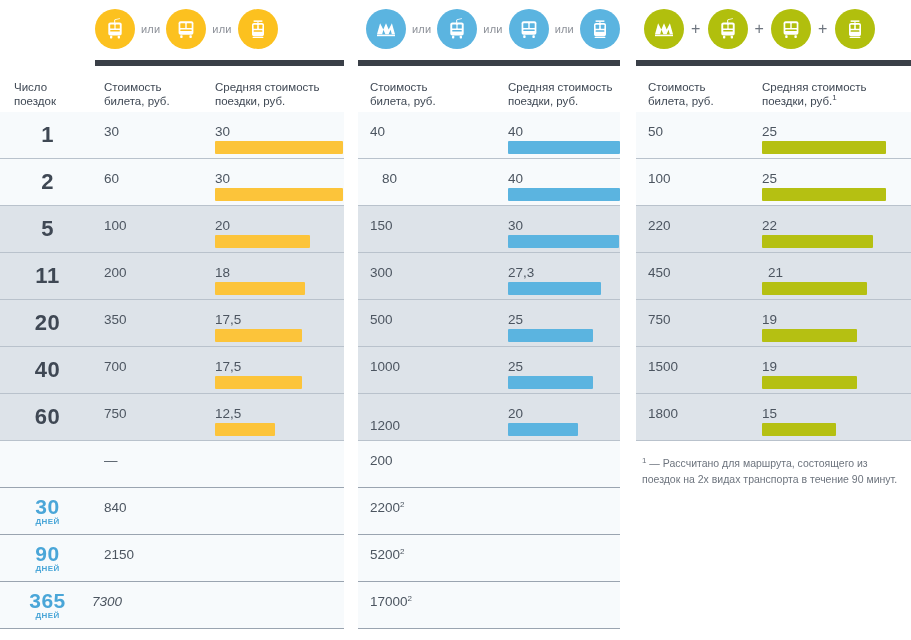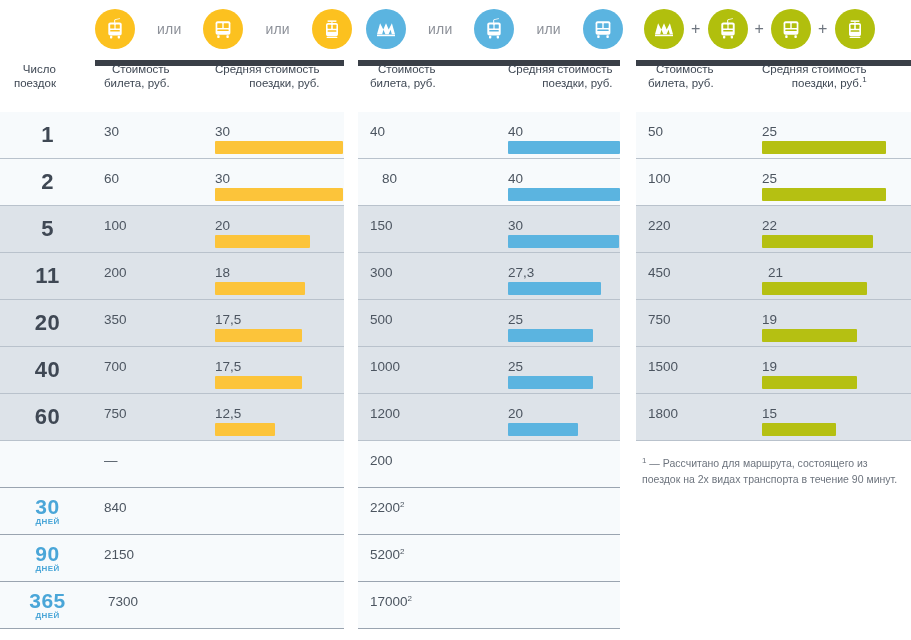--- a/index.html
+++ b/index.html
@@ -31,33 +31,33 @@
   .circle{
     width:40px;height:40px;border-radius:50%;
     display:flex;align-items:center;justify-content:center;
     flex:0 0 auto;
   }
   .circle.yellow{background:#fcc11f;}
   .circle.blue{background:#5bb4e0;}
   .circle.olive{background:#b1bf0d;}
   .circle svg{display:block;}
   .sep{
-    font-size:14px;color:#8d9199;margin:0 22px;
+    font-size:11px;color:#8d9199;margin:0 6px;
     letter-spacing:.2px;flex:0 0 auto;
   }
   .sep.plus{font-size:16px;color:#6e757f;margin:0 7px;font-weight:400;}
 
   
   .darkrule{position:absolute;height:6px;background:#3a3f47;}
   .darkrule.c1{left:95px;right:0;top:60px;}
   .darkrule.c2{left:0;right:0;top:60px;}
   .darkrule.c3{left:0;right:0;top:60px;}
 
   
-  .heads{position:absolute;top:54px;left:0;right:0;height:46px;text-align:right;}
+  .heads{position:absolute;top:72px;left:0;right:0;height:46px;}
   .hcell{
     position:absolute;top:8px;
     font-size:11.5px;line-height:14px;color:#3f4854;
   }
 
   
   .rows{position:absolute;left:0;right:0;top:112px;}
   .row{
     position:relative;height:47px;
     border-bottom:1px solid #b9c2cc;
@@ -241,21 +241,21 @@
           <span class="big">90</span>
           <span class="sml">дней</span>
         </div>
         <div class="price" style="left:104px;">2150</div>
       </div>
       <div class="row plain">
         <div class="trips periodic">
           <span class="big">365</span>
           <span class="sml">дней</span>
         </div>
-        <div class="price" style="left:108px;">7300</div>
+        <div class="price" style="left:92px;font-style:italic;">7300</div>
       </div>
     </div>
   </div>
 
   <div class="col c2">
 
     <div class="iconbar c2">
       <span class="circle blue">
         <svg width="26" height="26" viewBox="0 0 26 26">
             <path fill="#fff" d="M4 18.3l3.1-11 3.2 6.1L13 7.3l2.7 6.1 3.2-6.1 3.1 11h-3.2l-1.2-4.6-2 4.6h-3.2l-2-4.6-1.2 4.6z"></path>
@@ -353,21 +353,21 @@
         <div class="price" style="left:12px;">500</div>
         <div class="avg" style="left:150px;">25</div>
         <div class="bar blue" style="left:150px;bottom:4px;width:85px;"></div>
       </div>
       <div class="row dark">
         <div class="price" style="left:12px;">1000</div>
         <div class="avg" style="left:150px;">25</div>
         <div class="bar blue" style="left:150px;bottom:4px;width:85px;"></div>
       </div>
       <div class="row dark">
-        <div class="price" style="left:12px;">1200</div>
+        <div class="price" style="left:12px;margin-top:12px;">1200</div>
         <div class="avg" style="left:150px;">20</div>
         <div class="bar blue" style="left:150px;bottom:4px;width:70px;"></div>
       </div>
 
       <div class="row plain">
         <div class="price" style="left:12px;"><span>200</span></div>
       </div>
       <div class="row plain">
         <div class="price" style="left:12px;"><span>2200</span><sup>2</sup></div>
       </div>

